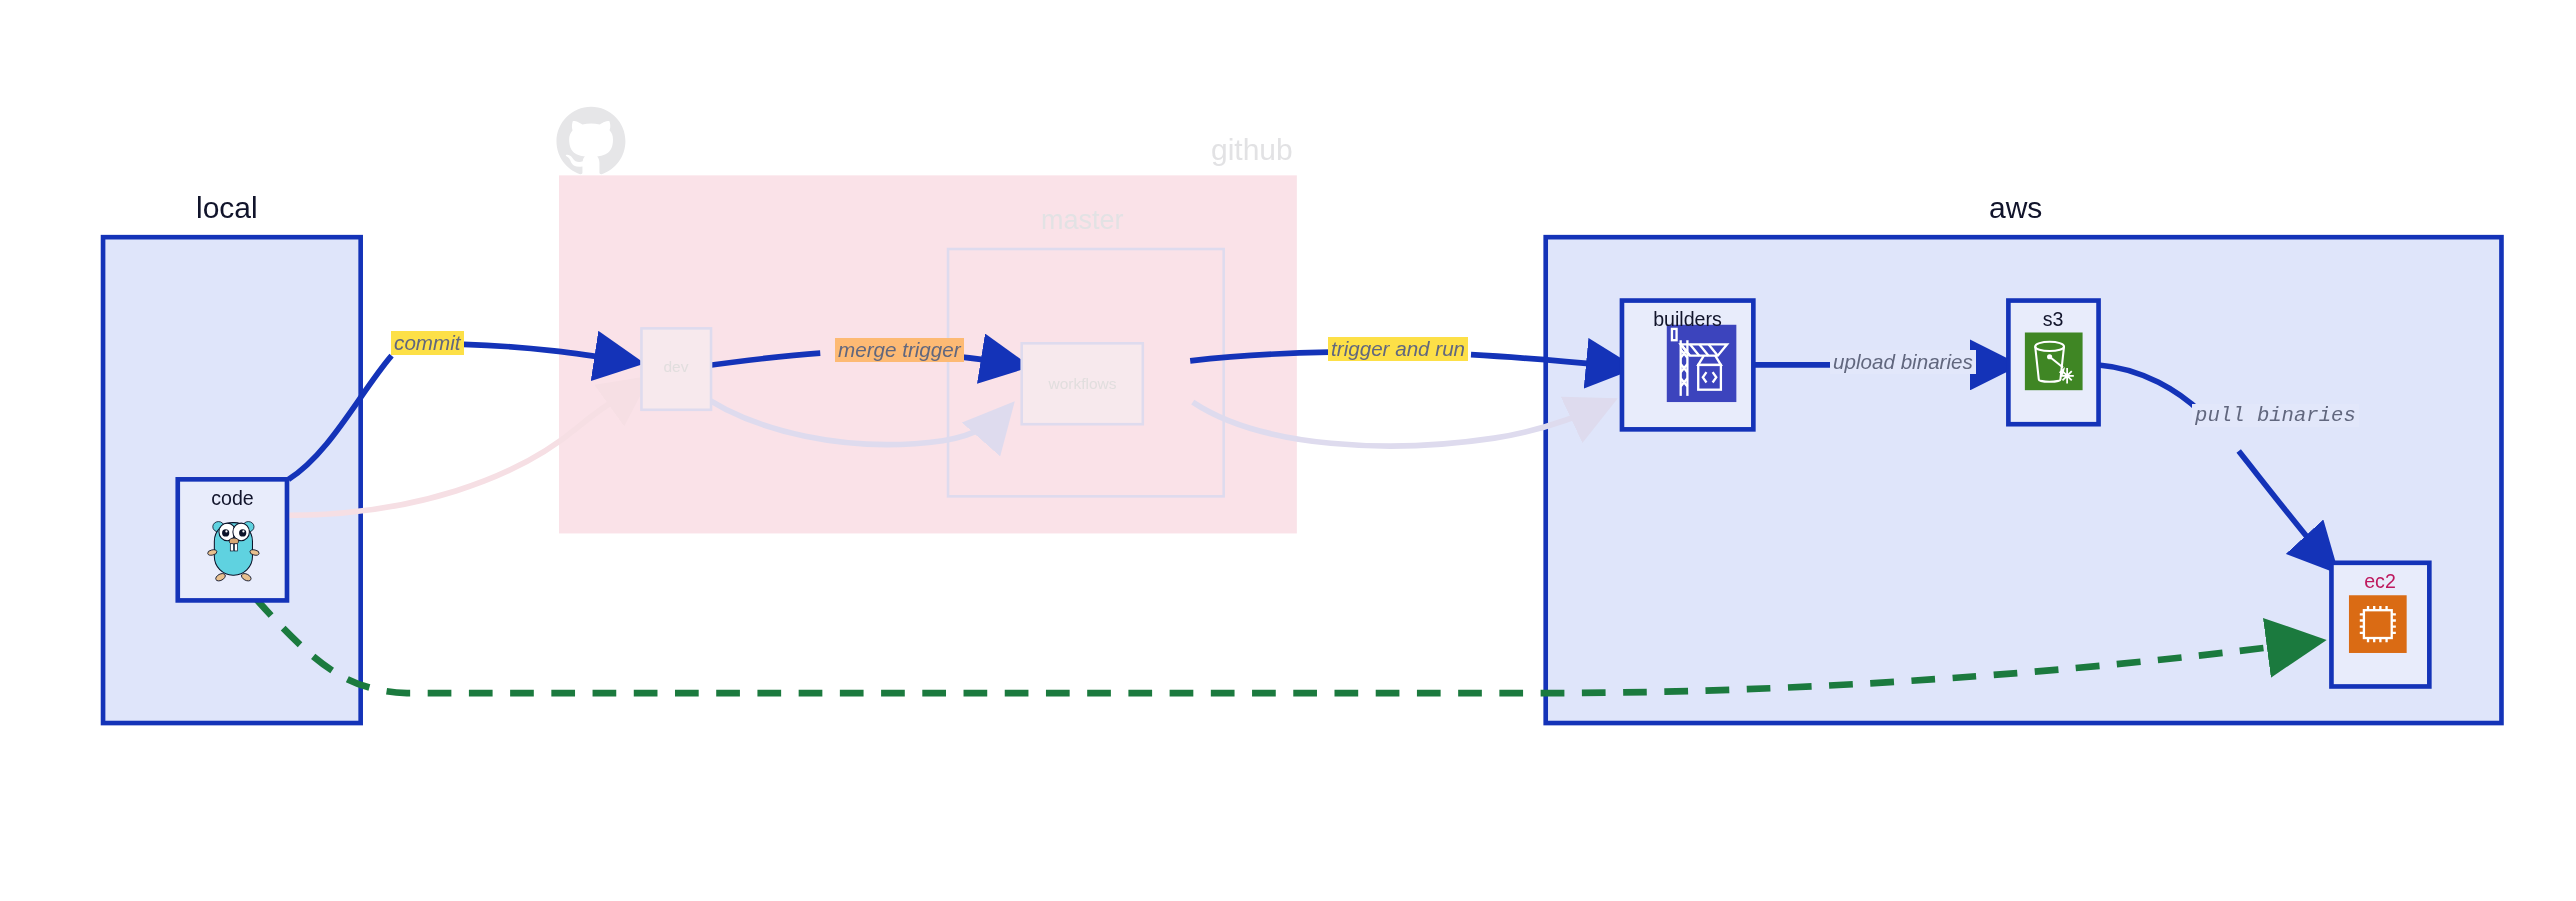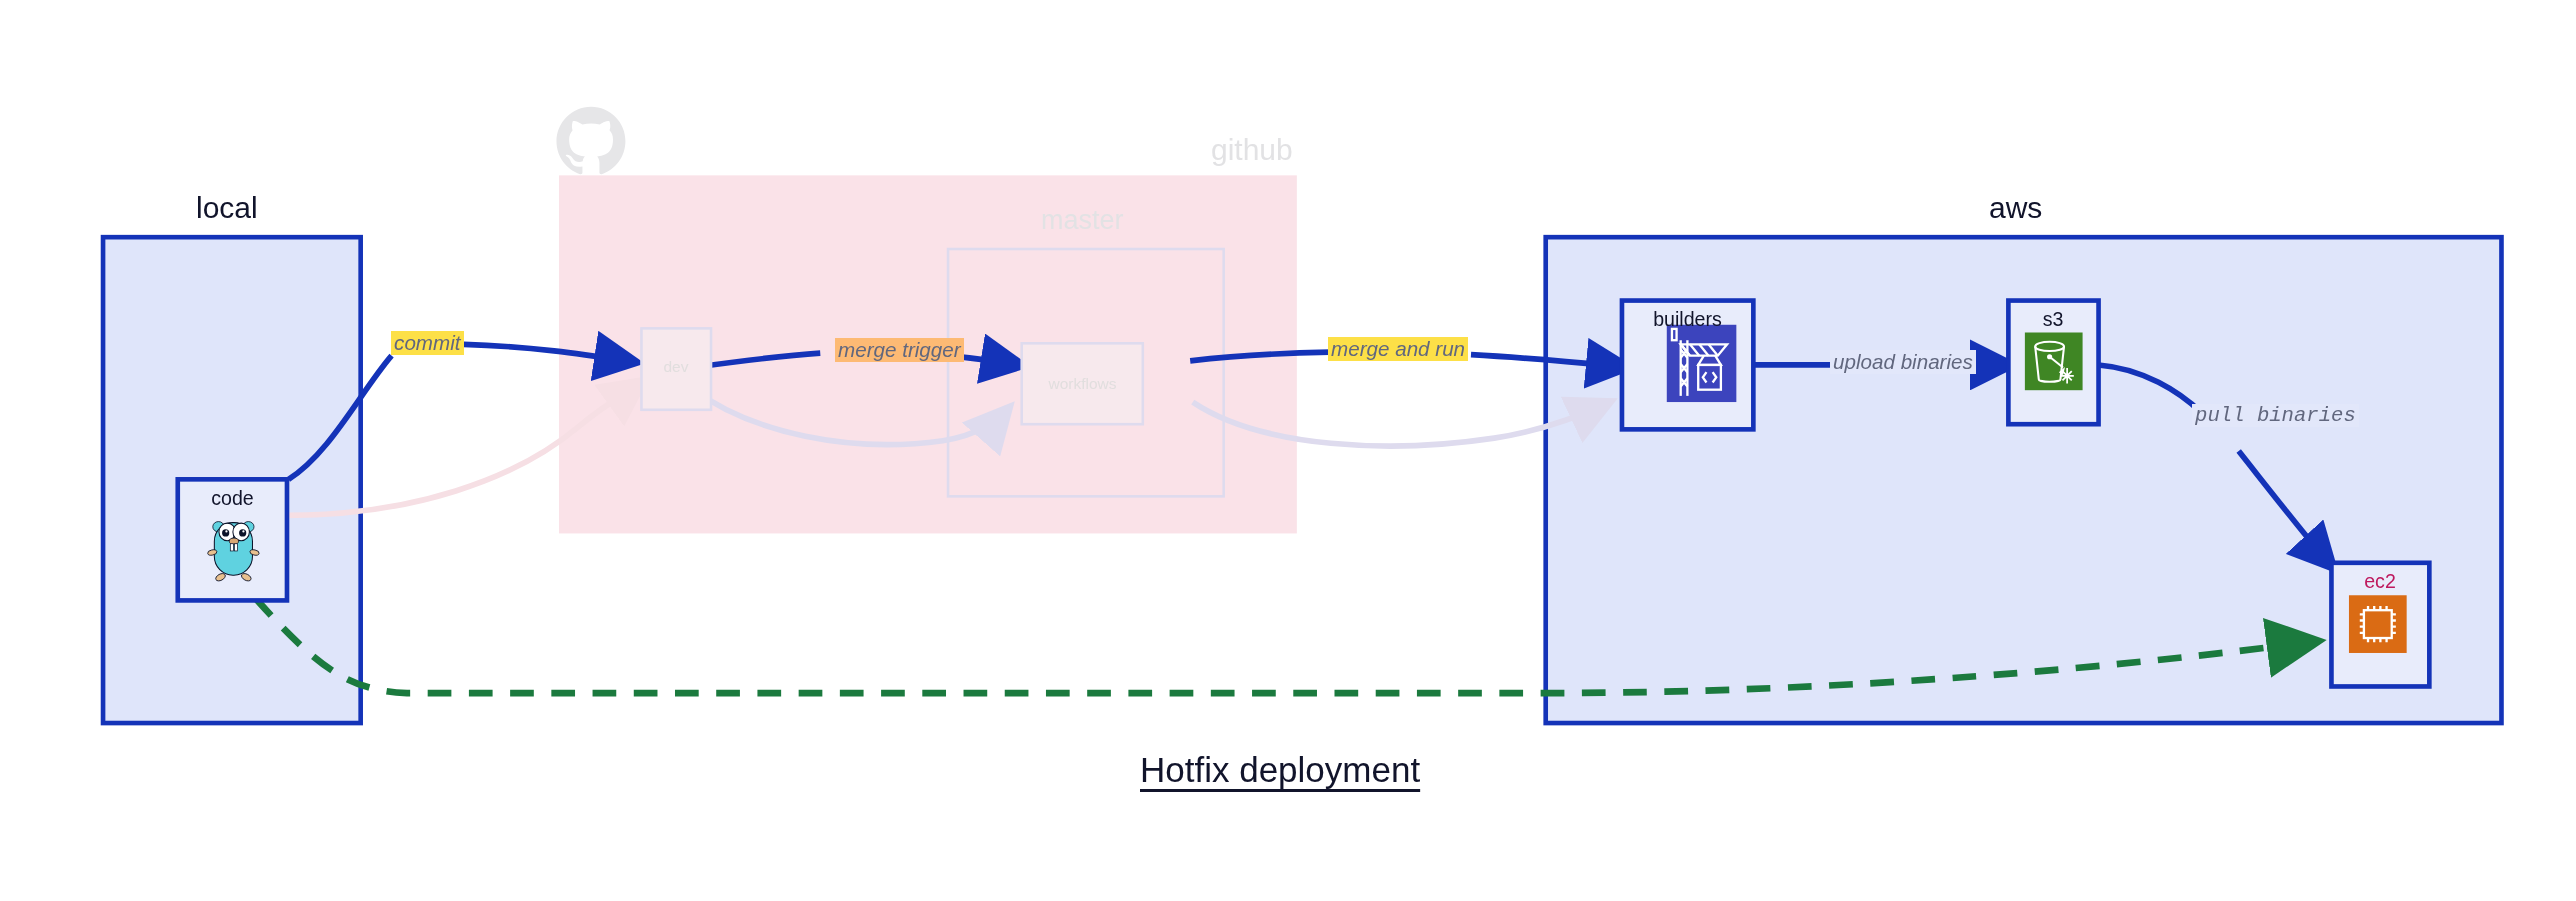--- a/index.html
+++ b/index.html
@@ -164,22 +164,21 @@
   <div class="node-label" style="left:1622px; top:308px; width:131px; font-size:19.6px; color:#11142b;">builders</div>
 
   <div class="node-label" style="left:2008px; top:308px; width:90px; font-size:19.6px; color:#11142b;">s3</div>
 
   <div class="node-label" style="left:2331px; top:570px; width:98px; font-size:19.6px; color:#be185d;">ec2</div>
 
   <div class="edge-label" style="left:391px; top:331px;">commit</div>
 
   <div class="edge-label on-pink" style="left:818px; top:338px;">merge trigger</div>
 
-  <div class="edge-label" style="left:1328px; top:337px;">merge and run</div>
+  <div class="edge-label" style="left:1328px; top:337px;">trigger and run</div>
 
   <div class="edge-label on-blue" style="left:1830px; top:350px;">upload binaries</div>
 
   <div class="edge-label on-blue" style="left:2192px; top:404px;font-family:Liberation Mono, monospace;">pull binaries</div>
 
-  <div class="diagram-title" style="left:1140px; top:750px;">Hotfix deployment</div>
 
 </div>
 
 
 </body></html>

